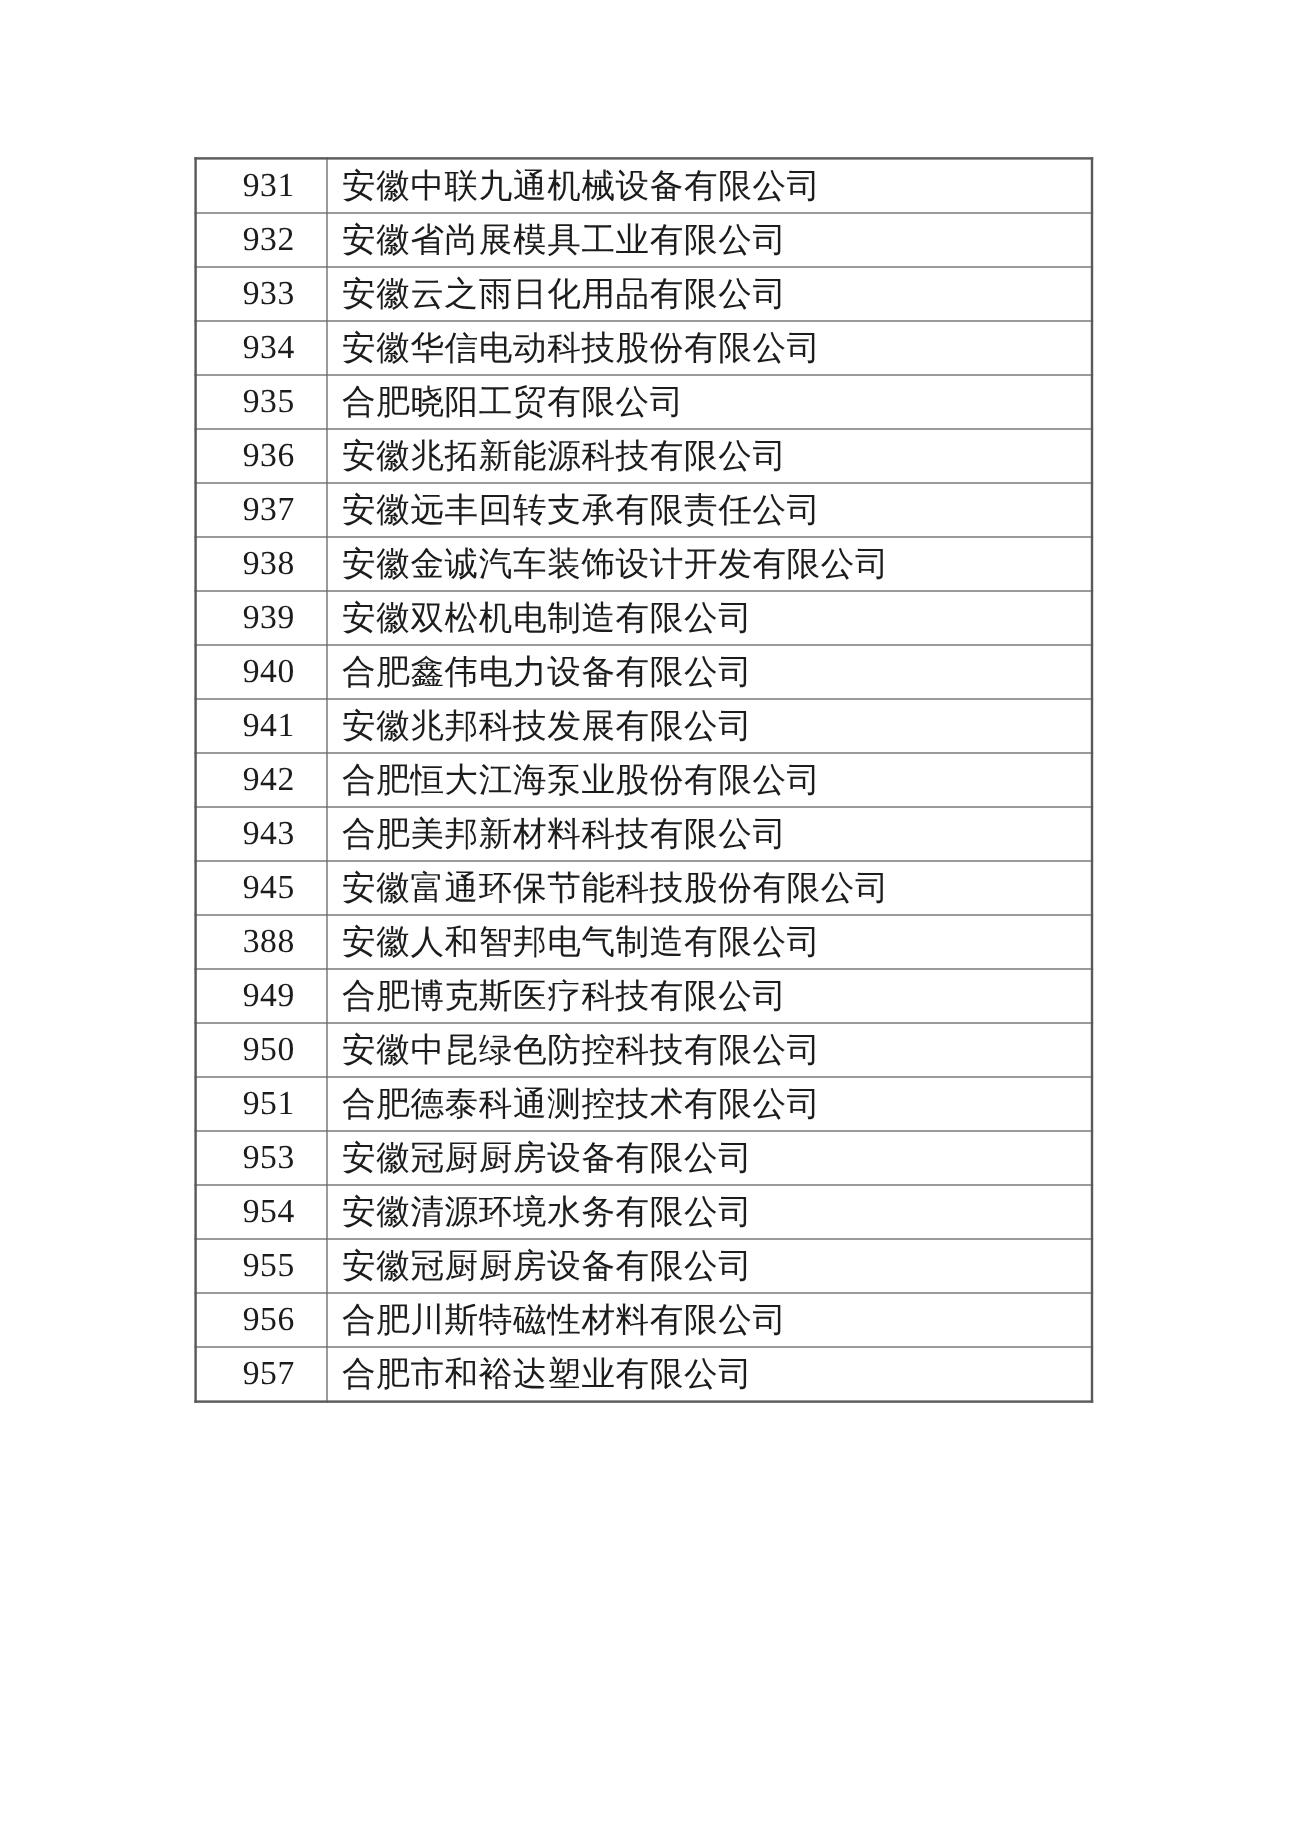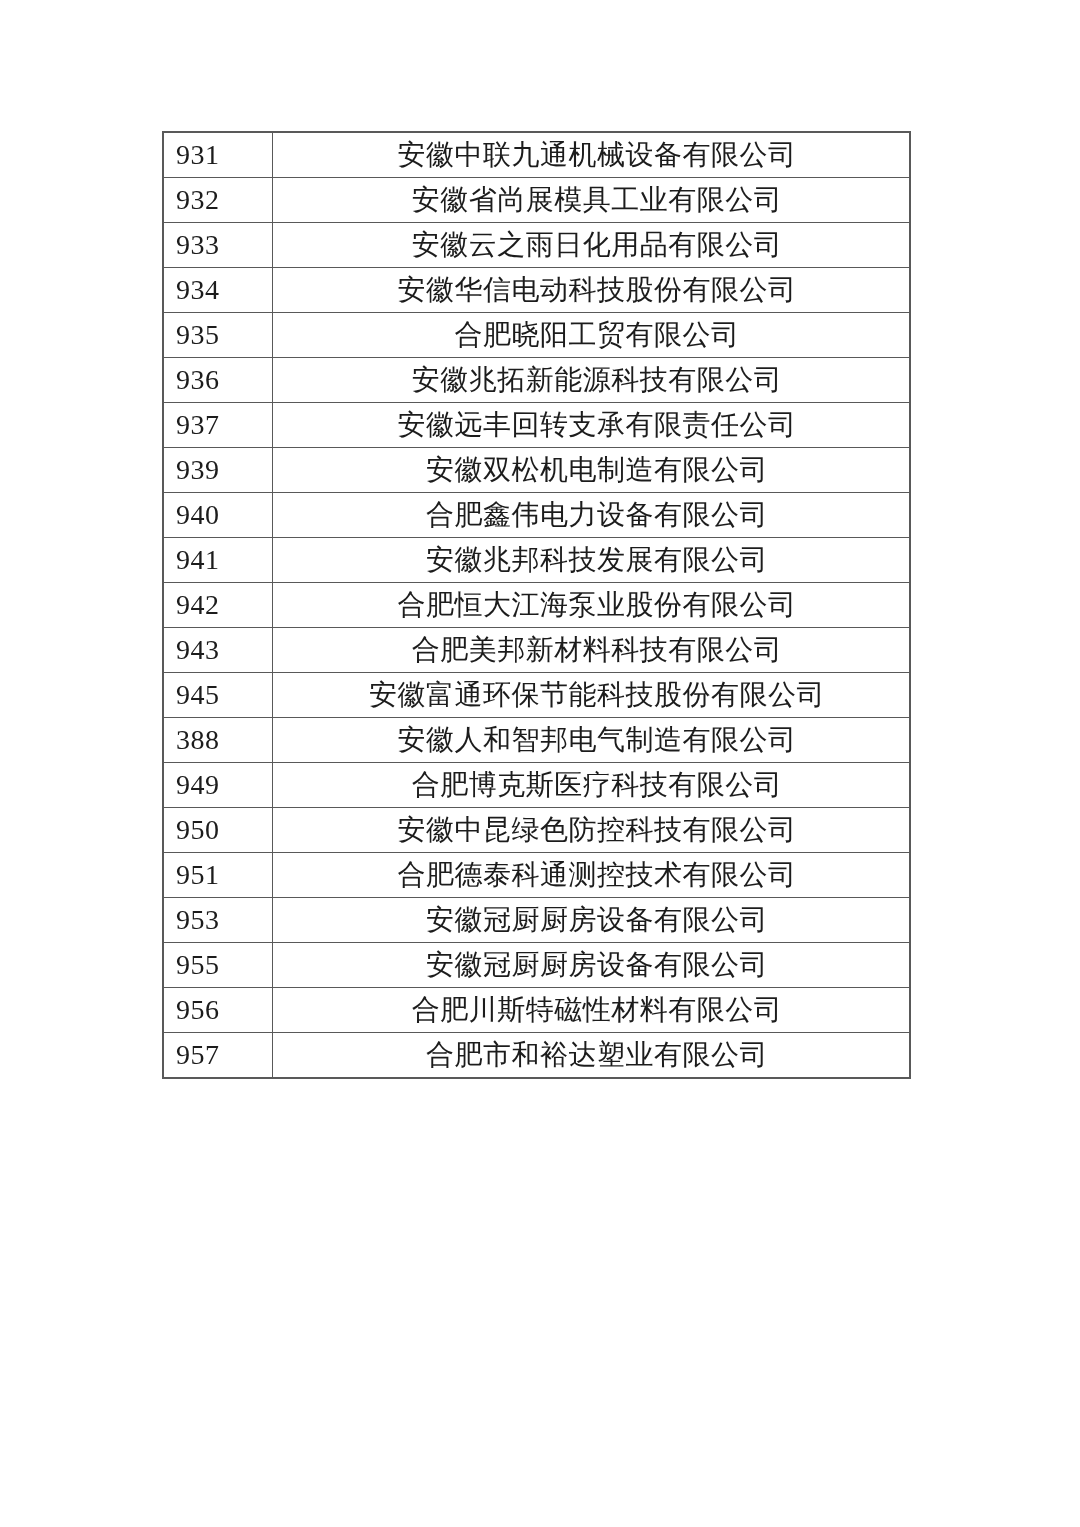--- a/index.html
+++ b/index.html
@@ -41,25 +41,25 @@
     color: #1c1c1c;
     vertical-align: middle;
     white-space: nowrap;
     overflow: hidden;
     letter-spacing: 0.5px;
   }
   table.company-table { border-width: 2px; }
   td.col-no {
     width: 96px;
     padding: 0 0 0 12px;
-    text-align: left;
+    text-align: center;
   }
   td.col-name {
     padding: 0 0 0 12px;
-    text-align: center;
+    text-align: left;
   }
 </style>
 </head>
 <body>
 
 <div class="page">
   <table class="company-table">
     <tbody id="table-body">
   <tr>
     <td class="col-no">931</td>
@@ -89,20 +89,24 @@
   <tr>
     <td class="col-no">936</td>
     <td class="col-name">安徽兆拓新能源科技有限公司</td>
   </tr>
 
   <tr>
     <td class="col-no">937</td>
     <td class="col-name">安徽远丰回转支承有限责任公司</td>
   </tr>
 
+  <tr>
+    <td class="col-no">938</td>
+    <td class="col-name">安徽金诚汽车装饰设计开发有限公司</td>
+  </tr>
 
   <tr>
     <td class="col-no">939</td>
     <td class="col-name">安徽双松机电制造有限公司</td>
   </tr>
 
   <tr>
     <td class="col-no">940</td>
     <td class="col-name">合肥鑫伟电力设备有限公司</td>
   </tr>
@@ -149,20 +153,24 @@
     <td class="col-no">951</td>
     <td class="col-name">合肥德泰科通测控技术有限公司</td>
   </tr>
 
 
   <tr>
     <td class="col-no">953</td>
     <td class="col-name">安徽冠厨厨房设备有限公司</td>
   </tr>
 
+  <tr>
+    <td class="col-no">954</td>
+    <td class="col-name">安徽清源环境水务有限公司</td>
+  </tr>
 
   <tr>
     <td class="col-no">955</td>
     <td class="col-name">安徽冠厨厨房设备有限公司</td>
   </tr>
 
   <tr>
     <td class="col-no">956</td>
     <td class="col-name">合肥川斯特磁性材料有限公司</td>
   </tr>

